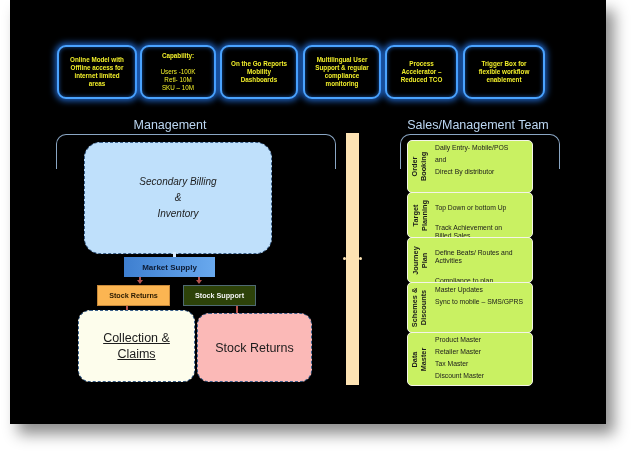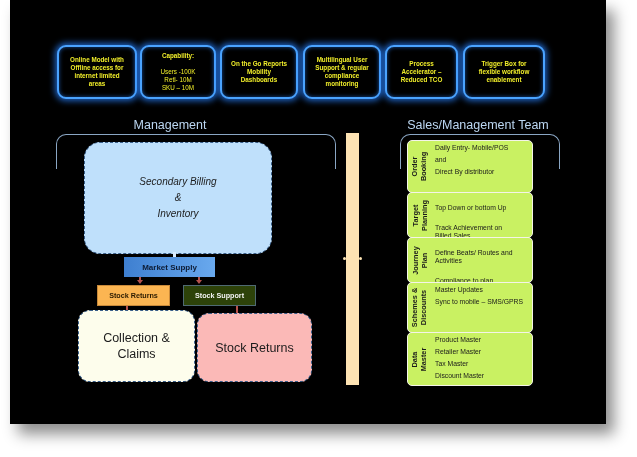--- a/index.html
+++ b/index.html
@@ -84,21 +84,21 @@
 <div class="pill" style="left:97px;top:285px;width:73px;height:21px;background:#fbb552;color:#2a1a00;border:1px solid #c8893a;box-sizing:border-box;">
   <span>Stock  Returns</span>
 </div>
 <div class="pill" style="left:183px;top:285px;width:73px;height:21px;background:#2d4209;color:#f3f3f3;border:1px solid #4f6a73;box-sizing:border-box;">
   <span>Stock  Support</span>
 </div>
 
 <div class="stem" style="left:126px;top:306px;height:5px;"></div>
 <div class="stem" style="left:236px;top:306px;height:7px;"></div>
 
-<div class="bigbox" style="left:78px;top:310px;width:115px;height:70px;background:#fdfdec;font-size:12.5px;line-height:16px;white-space:pre-line;border-radius:12px;">
+<div class="bigbox" style="left:78px;top:310px;width:115px;height:70px;background:#fdfdec;font-size:12.5px;line-height:16px;white-space:pre-line;border-radius:12px;text-decoration:underline;">
   <div>Collection &amp;
 Claims</div>
 </div>
 <div class="bigbox" style="left:197px;top:313px;width:113px;height:67px;background:#fbb9b7;font-size:12.5px;border-radius:12px;">
   <div>Stock Returns</div>
 </div>
 
 <div class="abs" style="left:346px;top:133px;width:13px;height:252px;background:#fde3b3;"></div>
 <div class="abs" style="left:343px;top:257px;width:3px;height:3px;border-radius:50%;background:#fde3b3;"></div>
 <div class="abs" style="left:359px;top:257px;width:3px;height:3px;border-radius:50%;background:#fde3b3;"></div>

